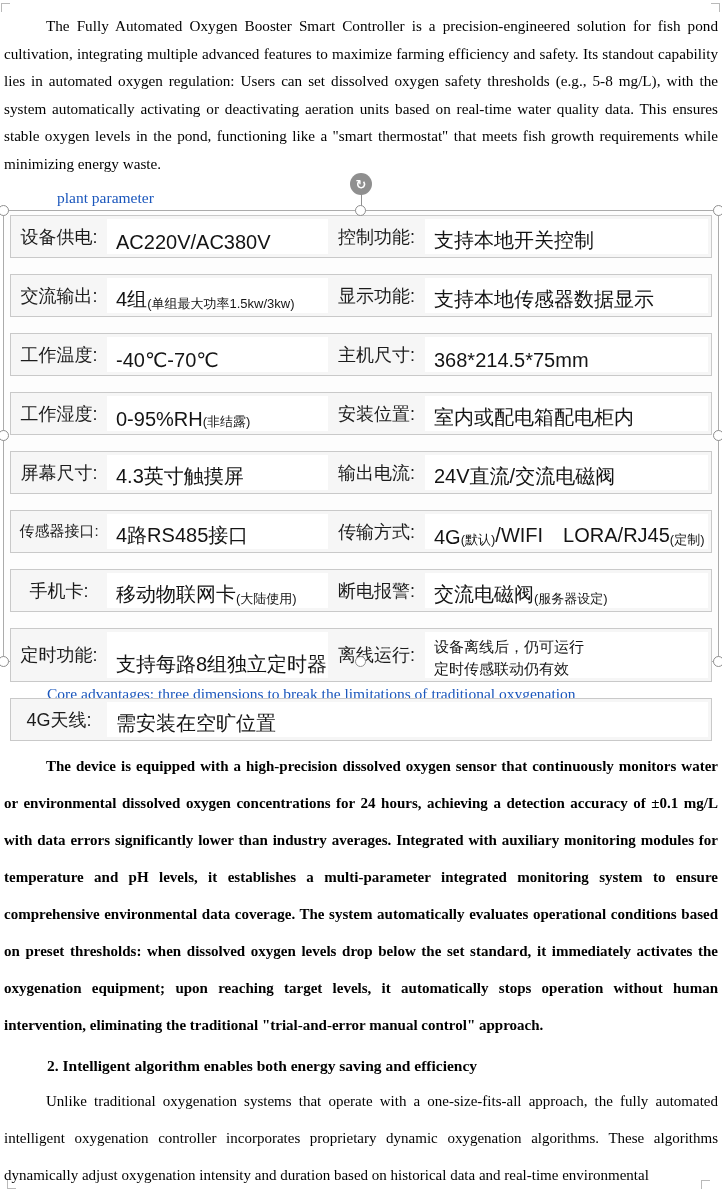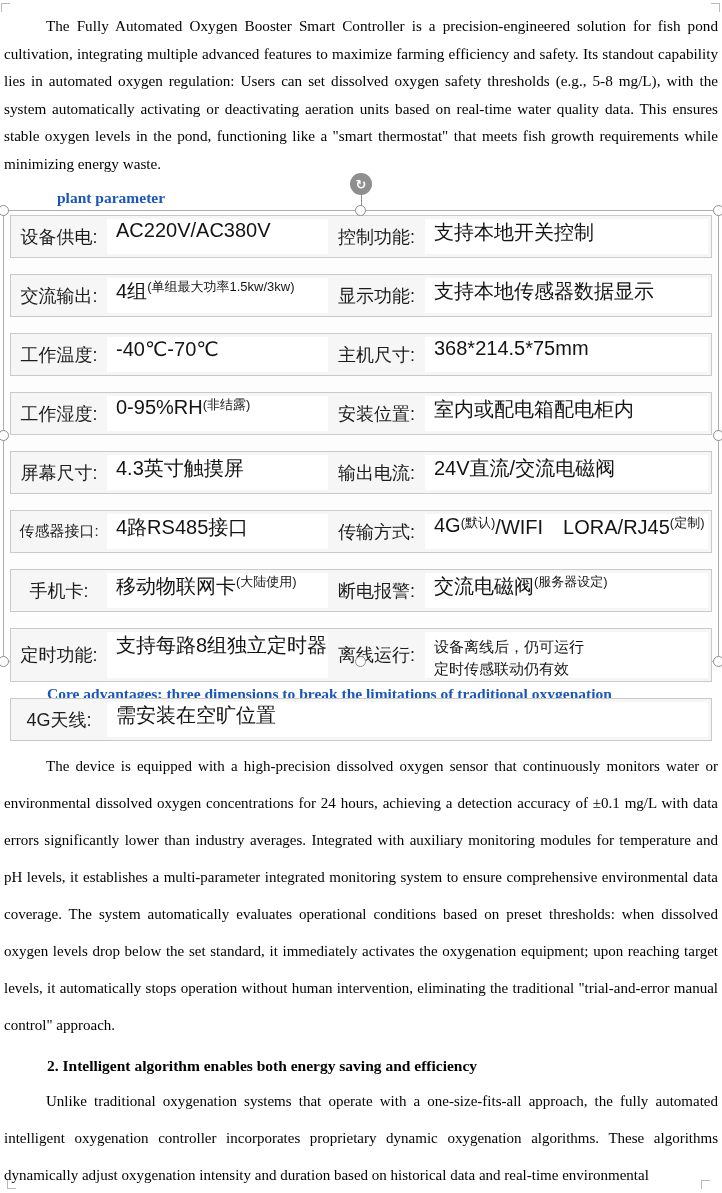--- a/index.html
+++ b/index.html
@@ -9,24 +9,24 @@
   }
   
   .corner{position:absolute;width:8px;height:8px;border:0 solid #b9b9b9;}
   .corner.tl{left:1px;top:3px;border-left-width:1px;border-top-width:1px;}
   .corner.tr{right:2px;top:3px;border-right-width:1px;border-top-width:1px;}
   .corner.bl{left:7px;bottom:4px;border-left-width:1px;border-bottom-width:1px;}
   .corner.br{right:12px;bottom:4px;border-left-width:1px;border-top-width:1px;}
 
   .para{margin:0 4px;text-align:justify;text-indent:42px;font-size:15.2px;line-height:27.5px;}
   .para.p1{padding-top:12px;}
-  .para.p2{margin-top:9px;font-size:15px;line-height:37px;}
+  .para.p2{margin-top:9px;font-size:15px;line-height:37px;font-weight:bold;}
   .para.p3{margin-top:8px;font-size:15px;line-height:37px;}
 
-  .blue-h{font-weight:bold;font-size:15.5px;line-height:19px;margin:0;}
+  .blue-h{font-weight:normal;font-size:15.5px;line-height:19px;margin:0;}
   .blue-h.h1{margin:11px 0 0 57px;}
   .blue-h.h2{margin:22px 0 0 47px;}
   .bold-h{font-weight:bold;font-size:15.5px;line-height:19px;margin:0;}
   .bold-h.b1{margin:17px 0 0 47px;}
   .bold-h.b2{margin:12px 0 0 47px;}
 
   
   .img-sel{position:relative;margin:3px 0 0 3px;width:716px;height:452px;
     border:1px solid #ababab;box-sizing:border-box;background:#fdfdfd;}
   .rot-stem{position:absolute;left:50%;top:-17px;width:1px;height:17px;background:#8f8f8f;}
@@ -43,21 +43,21 @@
   
   .spec-table{position:absolute;left:6px;right:6px;top:4px;display:flex;flex-direction:column;gap:16px;
     font-family:"Liberation Sans","DejaVu Sans",sans-serif;}
   .spec-row{display:flex;align-items:stretch;height:43px;box-sizing:border-box;
     border:1px solid #c9c9c9;background:#f6f6f6;}
   .spec-row.tall{height:54px;}
   .spec-label{display:flex;align-items:center;justify-content:center;
     font-size:18px;font-weight:500;color:#1c1c1c;flex:0 0 96px;white-space:nowrap;}
   .spec-label.l2{flex:0 0 97px;}
   .spec-label.smlab{font-size:15px;}
-  .spec-value{background:#fff;margin:3px 0;display:flex;align-items:flex-start;
+  .spec-value{background:#fff;margin:3px 0;display:flex;align-items:flex-end;
     padding:0 6px 0 9px;font-size:20px;color:#141414;white-space:nowrap;overflow:hidden;}
   .spec-value.v1{flex:0 0 206px;}
   .spec-value.v2{flex:1 1 auto;margin-right:3px;}
   .spec-value.span{flex:1 1 auto;margin-right:3px;}
   .spec-value .sm{font-size:13px;}
   .spec-value .mid{font-size:15px;}
   .spec-value.multiline{display:block;line-height:20px;padding-top:3px;}
 </style>
 </head>
 <body>

